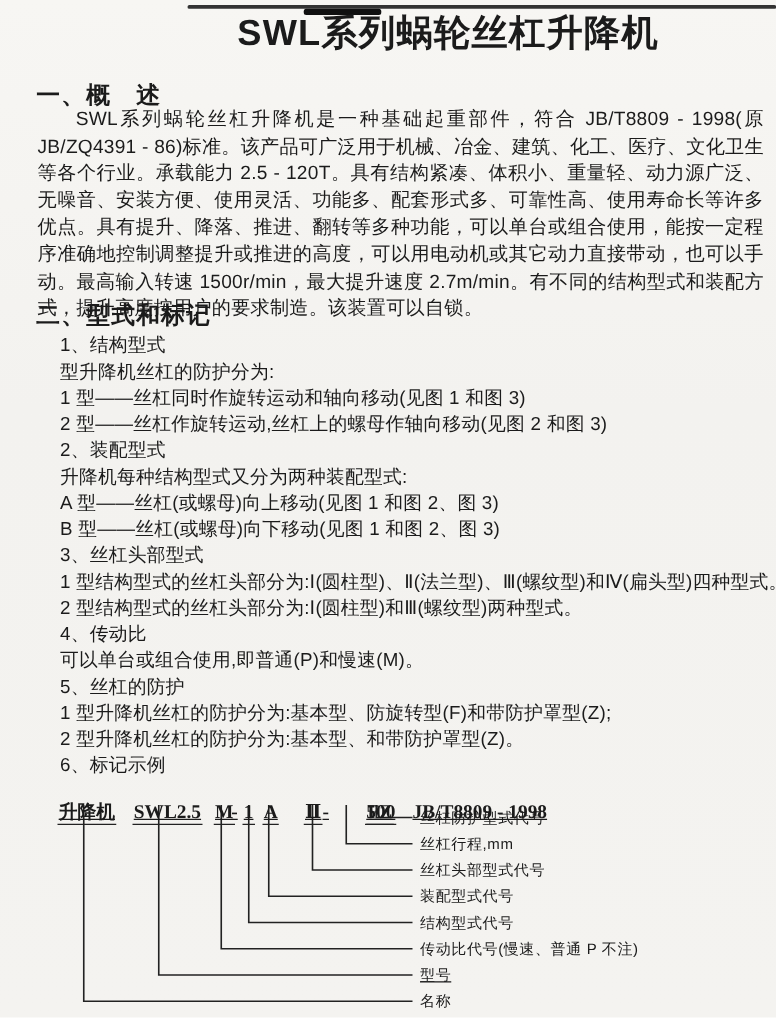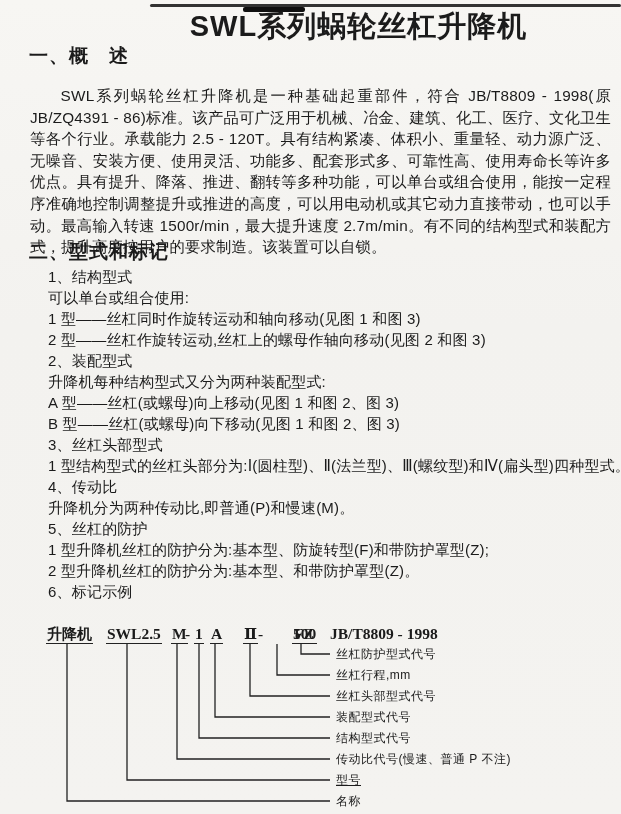--- a/index.html
+++ b/index.html
@@ -12,35 +12,35 @@
   .scan-bar{position:absolute;background:#101010;border-radius:2px;}
   .doc-title{
     position:absolute;top:7px;left:0;width:100%;text-align:center;
     font-size:29px;font-weight:900;letter-spacing:1px;
     font-family:"Liberation Sans","DejaVu Sans",sans-serif;
     padding-left:48px;
   }
   .sec-heading{
     position:absolute;left:29px;font-size:19px;font-weight:bold;letter-spacing:1px;
   }
-  #heading1{top:43px;font-family:Liberation Mono, monospace;}
+  #heading1{top:63px;font-family:Liberation Mono, monospace;}
   #heading2{top:239px;}
   .para{
     position:absolute;top:85px;left:30px;width:581px;
     font-size:15.3px;line-height:21.6px;text-align:justify;text-indent:2em;
     letter-spacing:0.2px;
   }
   .type-list{position:absolute;top:266px;left:48px;width:565px;}
   .type-list .li{height:21px;line-height:21px;font-size:15px;white-space:nowrap;letter-spacing:0.2px;}
   .diagram{position:absolute;top:624px;left:0;width:621px;height:190px;}
   .diagram svg{position:absolute;top:0;left:0;}
   .code-item{
-    position:absolute;top:1px;font-size:15.5px;font-weight:bold;
+    position:absolute;top:17px;font-size:15.5px;font-weight:bold;
     font-family:"Liberation Serif","DejaVu Serif",serif;
-    line-height:17px;white-space:nowrap;
+    line-height:17px;white-space:nowrap;text-decoration:underline;
   }
   .code-item.u{border-bottom:1.5px solid #222;padding:0 1px 1px 1px;}
   .code-item.cjk{font-family:"Liberation Sans","DejaVu Sans",sans-serif;font-size:15px;}
   .dgm-label{
     position:absolute;left:336px;height:20px;line-height:20px;
     font-size:12px;white-space:nowrap;letter-spacing:0.5px;
   }
 </style>
 </head>
 <body>
@@ -50,31 +50,32 @@
 
 <div class="doc-title">SWL系列蜗轮丝杠升降机</div>
 
 <div class="sec-heading" id="heading1">一、概　述</div>
 <div class="para">SWL系列蜗轮丝杠升降机是一种基础起重部件，符合 JB/T8809 - 1998(原 JB/ZQ4391 - 86)标准。该产品可广泛用于机械、冶金、建筑、化工、医疗、文化卫生等各个行业。承载能力 2.5 - 120T。具有结构紧凑、体积小、重量轻、动力源广泛、无噪音、安装方便、使用灵活、功能多、配套形式多、可靠性高、使用寿命长等许多优点。具有提升、降落、推进、翻转等多种功能，可以单台或组合使用，能按一定程序准确地控制调整提升或推进的高度，可以用电动机或其它动力直接带动，也可以手动。最高输入转速 1500r/min，最大提升速度 2.7m/min。有不同的结构型式和装配方式，提升高度按用户的要求制造。该装置可以自锁。</div>
 
 <div class="sec-heading" id="heading2">二、型式和标记</div>
 
 <div class="type-list">
   <div class="li">1、结构型式</div>
-  <div class="li">可以单台或组合使用:</div>
+  <div class="li">型升降机丝杠的防护分为:</div>
   <div class="li">1 型——丝杠同时作旋转运动和轴向移动(见图 1 和图 3)</div>
   <div class="li">2 型——丝杠作旋转运动,丝杠上的螺母作轴向移动(见图 2 和图 3)</div>
   <div class="li">2、装配型式</div>
   <div class="li">升降机每种结构型式又分为两种装配型式:</div>
   <div class="li">A 型——丝杠(或螺母)向上移动(见图 1 和图 2、图 3)</div>
   <div class="li">B 型——丝杠(或螺母)向下移动(见图 1 和图 2、图 3)</div>
   <div class="li">3、丝杠头部型式</div>
   <div class="li">1 型结构型式的丝杠头部分为:Ⅰ(圆柱型)、Ⅱ(法兰型)、Ⅲ(螺纹型)和Ⅳ(扁头型)四种型式。</div>
+  <div class="li">2 型结构型式的丝杠头部分为:Ⅰ(圆柱型)和Ⅲ(螺纹型)两种型式。</div>
   <div class="li">4、传动比</div>
-  <div class="li">升降机分为两种传动比,即普通(P)和慢速(M)。</div>
+  <div class="li">可以单台或组合使用,即普通(P)和慢速(M)。</div>
   <div class="li">5、丝杠的防护</div>
   <div class="li">1 型升降机丝杠的防护分为:基本型、防旋转型(F)和带防护罩型(Z);</div>
   <div class="li">2 型升降机丝杠的防护分为:基本型、和带防护罩型(Z)。</div>
   <div class="li">6、标记示例</div>
 </div>
 
 <div class="diagram">
 
   <svg width="621" height="190" viewBox="0 0 621 190">
     <g stroke="#222" stroke-width="1.3" fill="none">

